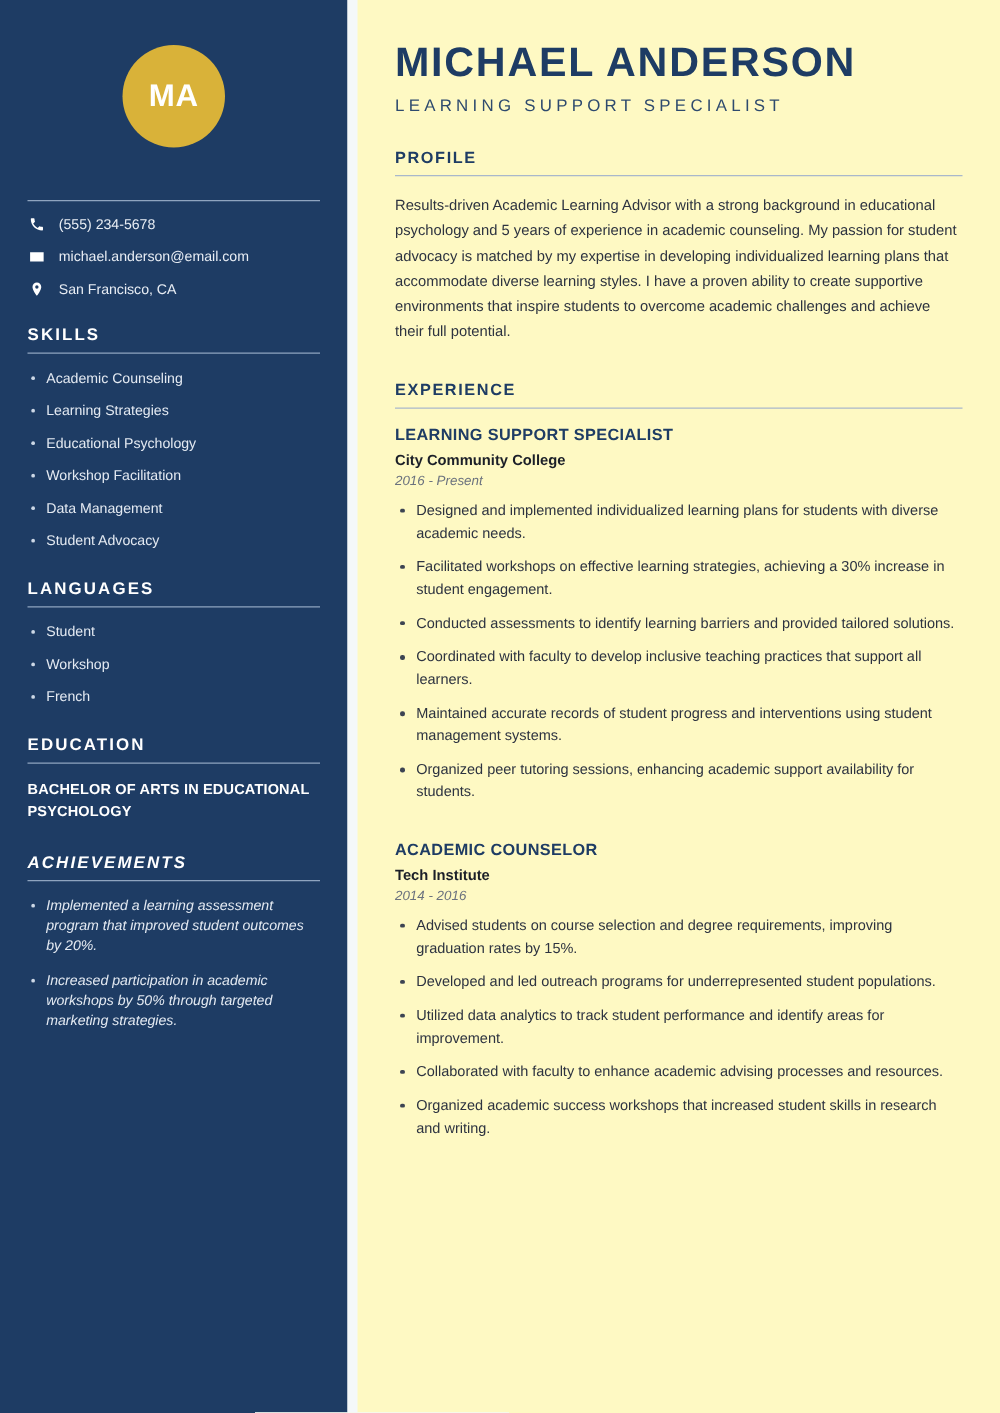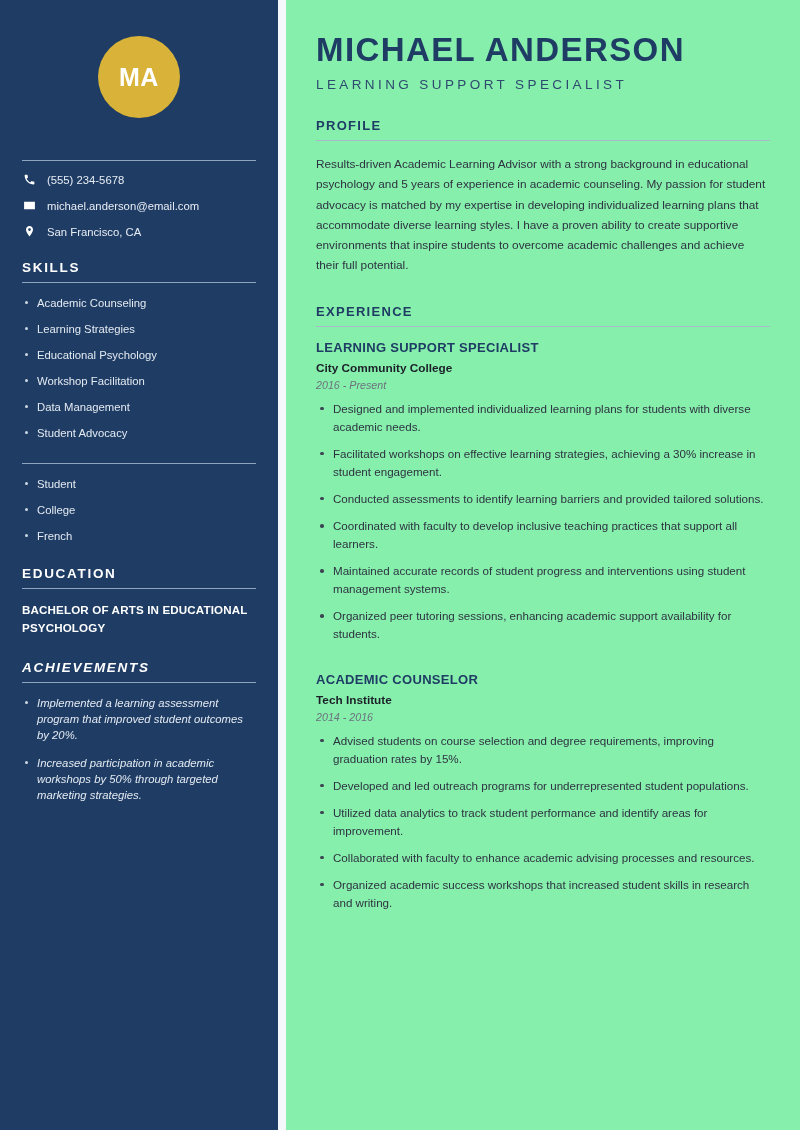--- a/index.html
+++ b/index.html
@@ -124,21 +124,21 @@
   
   .strip {
     width: 8px;
     min-width: 8px;
     background: #f4f8fa;
   }
 
   
   .main {
     flex: 1;
-    background: #86efac;
+    background: #fef9c3;
     padding: 32px 30px 30px 30px;
   }
 
   .name {
     font-size: 33px;
     font-weight: bold;
     letter-spacing: 1.4px;
     color: #1e3c64;
     line-height: 1.12;
   }
@@ -271,24 +271,25 @@
         <li>Academic Counseling</li>
         <li>Learning Strategies</li>
         <li>Educational Psychology</li>
         <li>Workshop Facilitation</li>
         <li>Data Management</li>
         <li>Student Advocacy</li>
       </ul>
     </section>
 
     <section class="side-section sp-lang">
+      <div class="side-heading">LANGUAGES</div>
       <div class="side-rule"></div>
       <ul class="side-list">
         <li>Student</li>
-        <li>College</li>
+        <li>Workshop</li>
         <li>French</li>
       </ul>
     </section>
 
     <section class="side-section sp-edu">
       <div class="side-heading">EDUCATION</div>
       <div class="side-rule"></div>
       <div class="edu-degree">BACHELOR OF ARTS IN EDUCATIONAL PSYCHOLOGY</div>
     </section>
 

